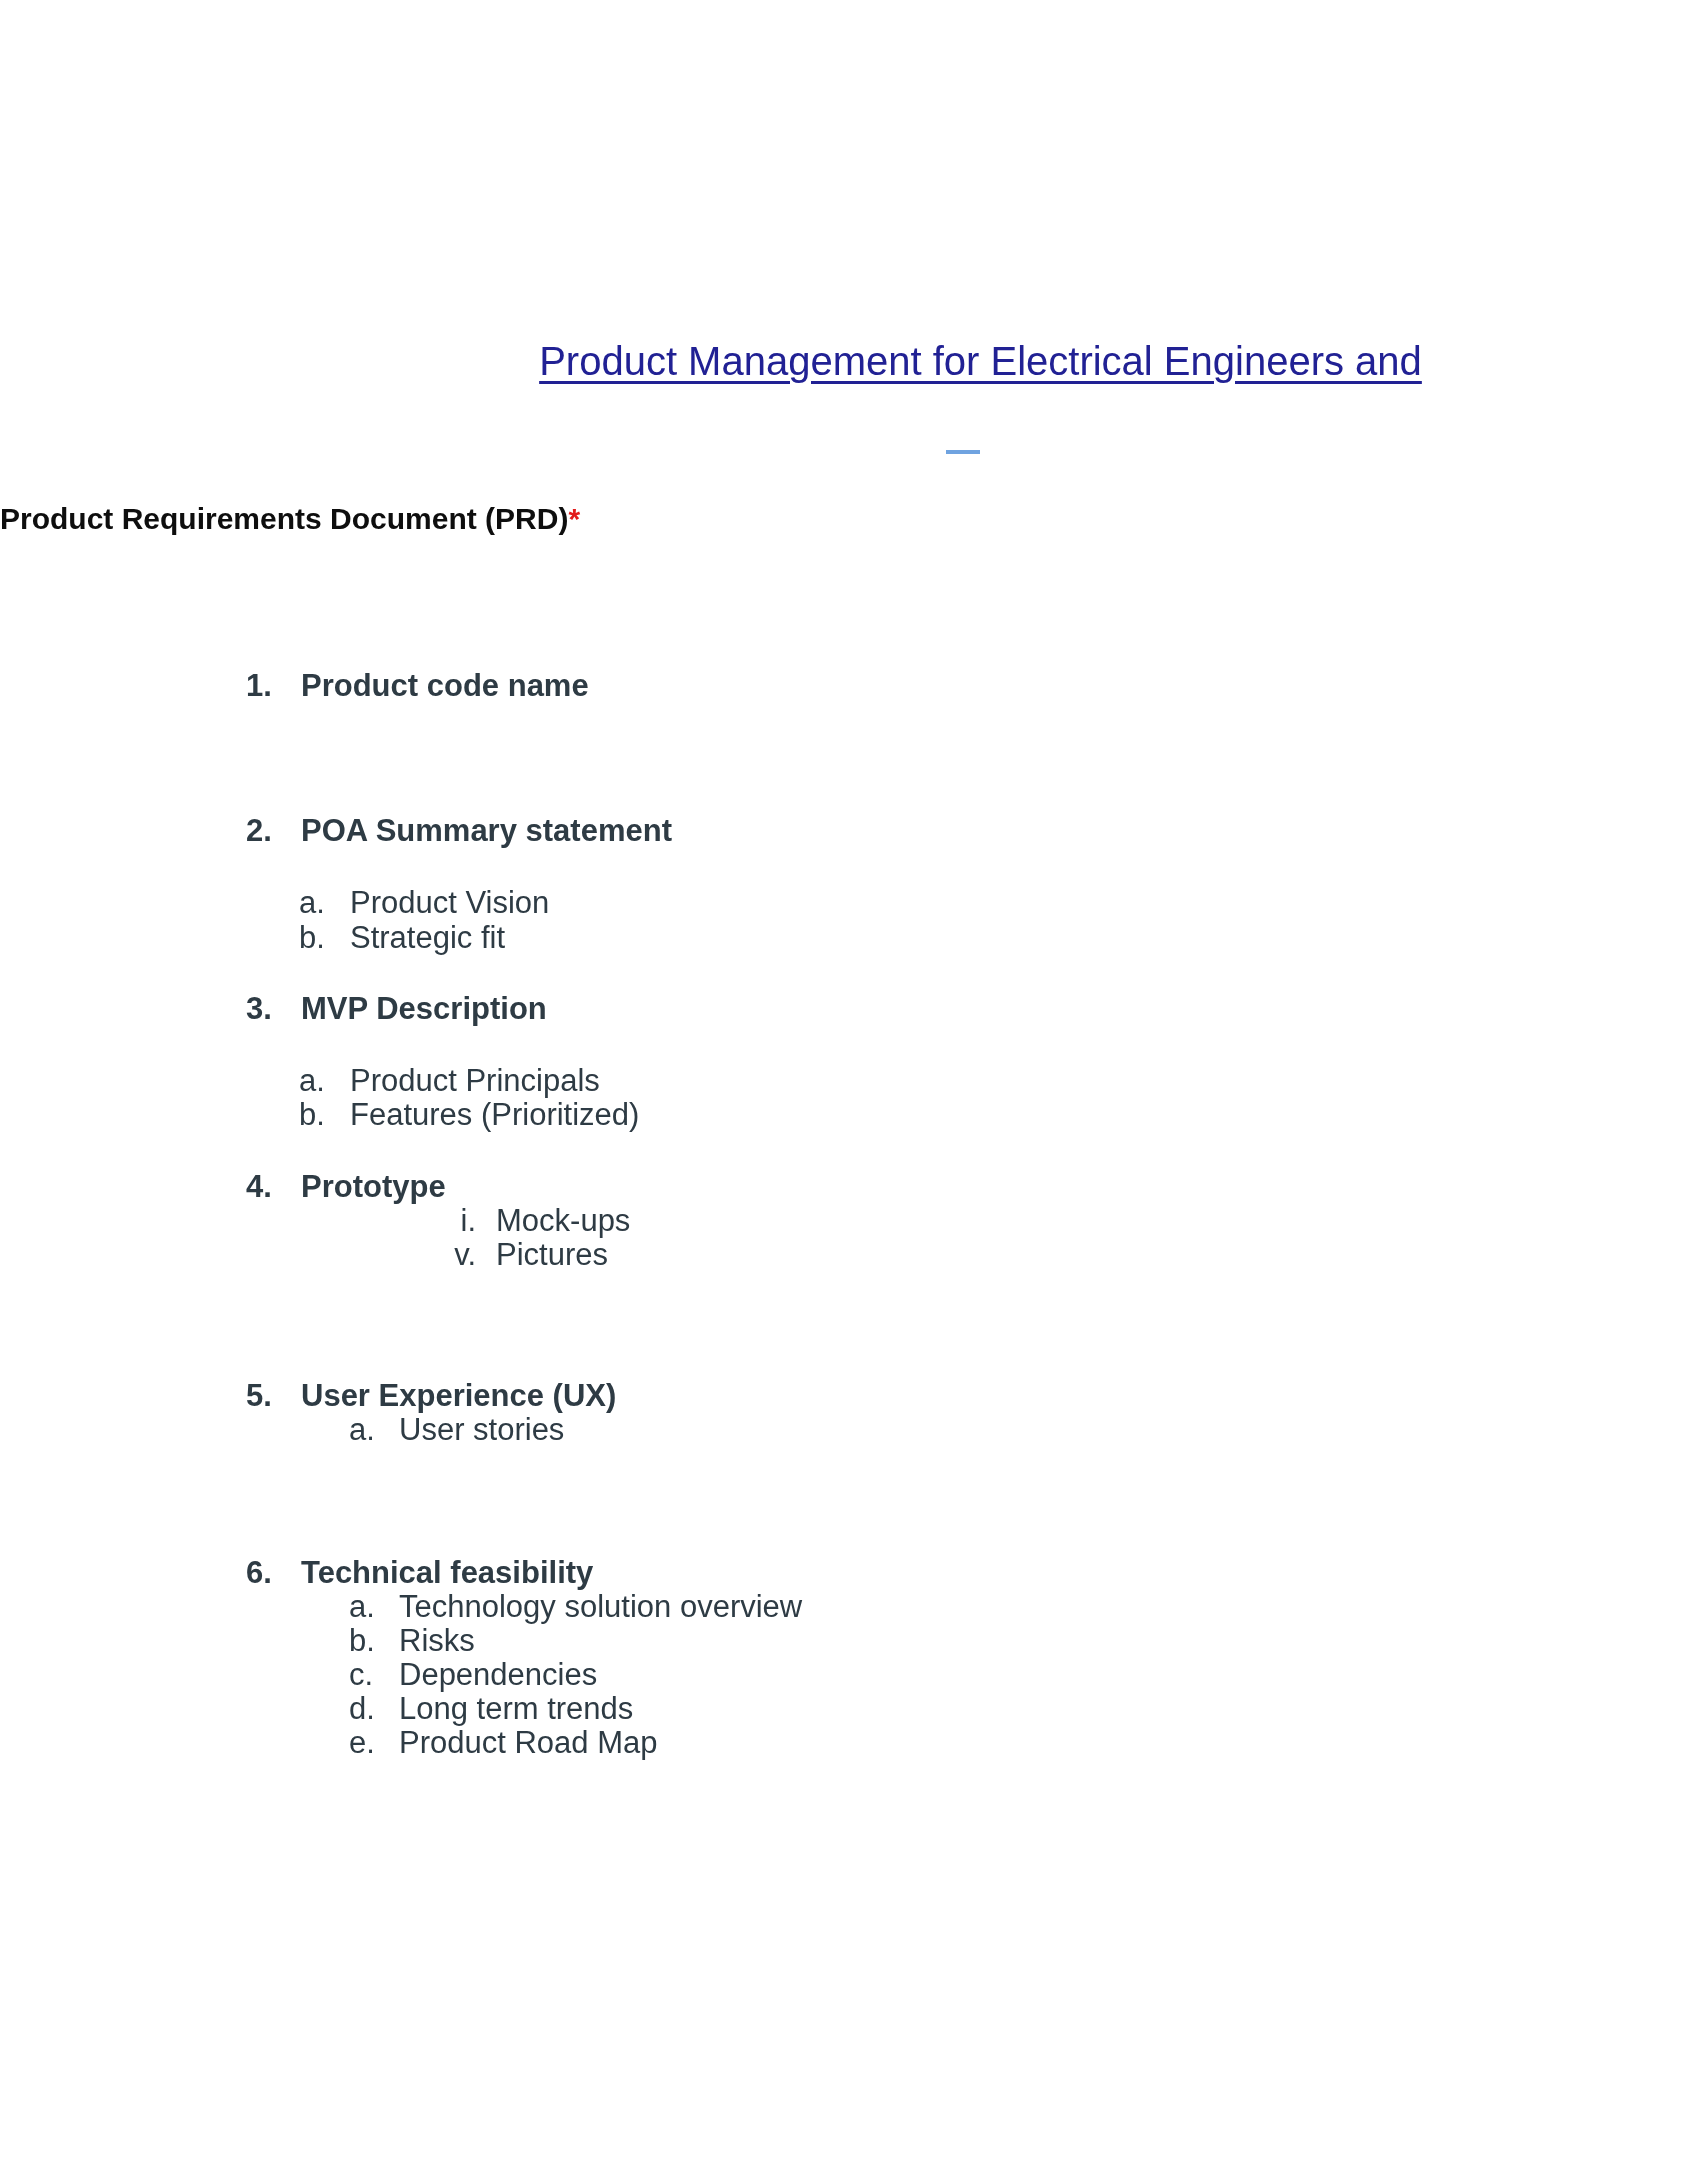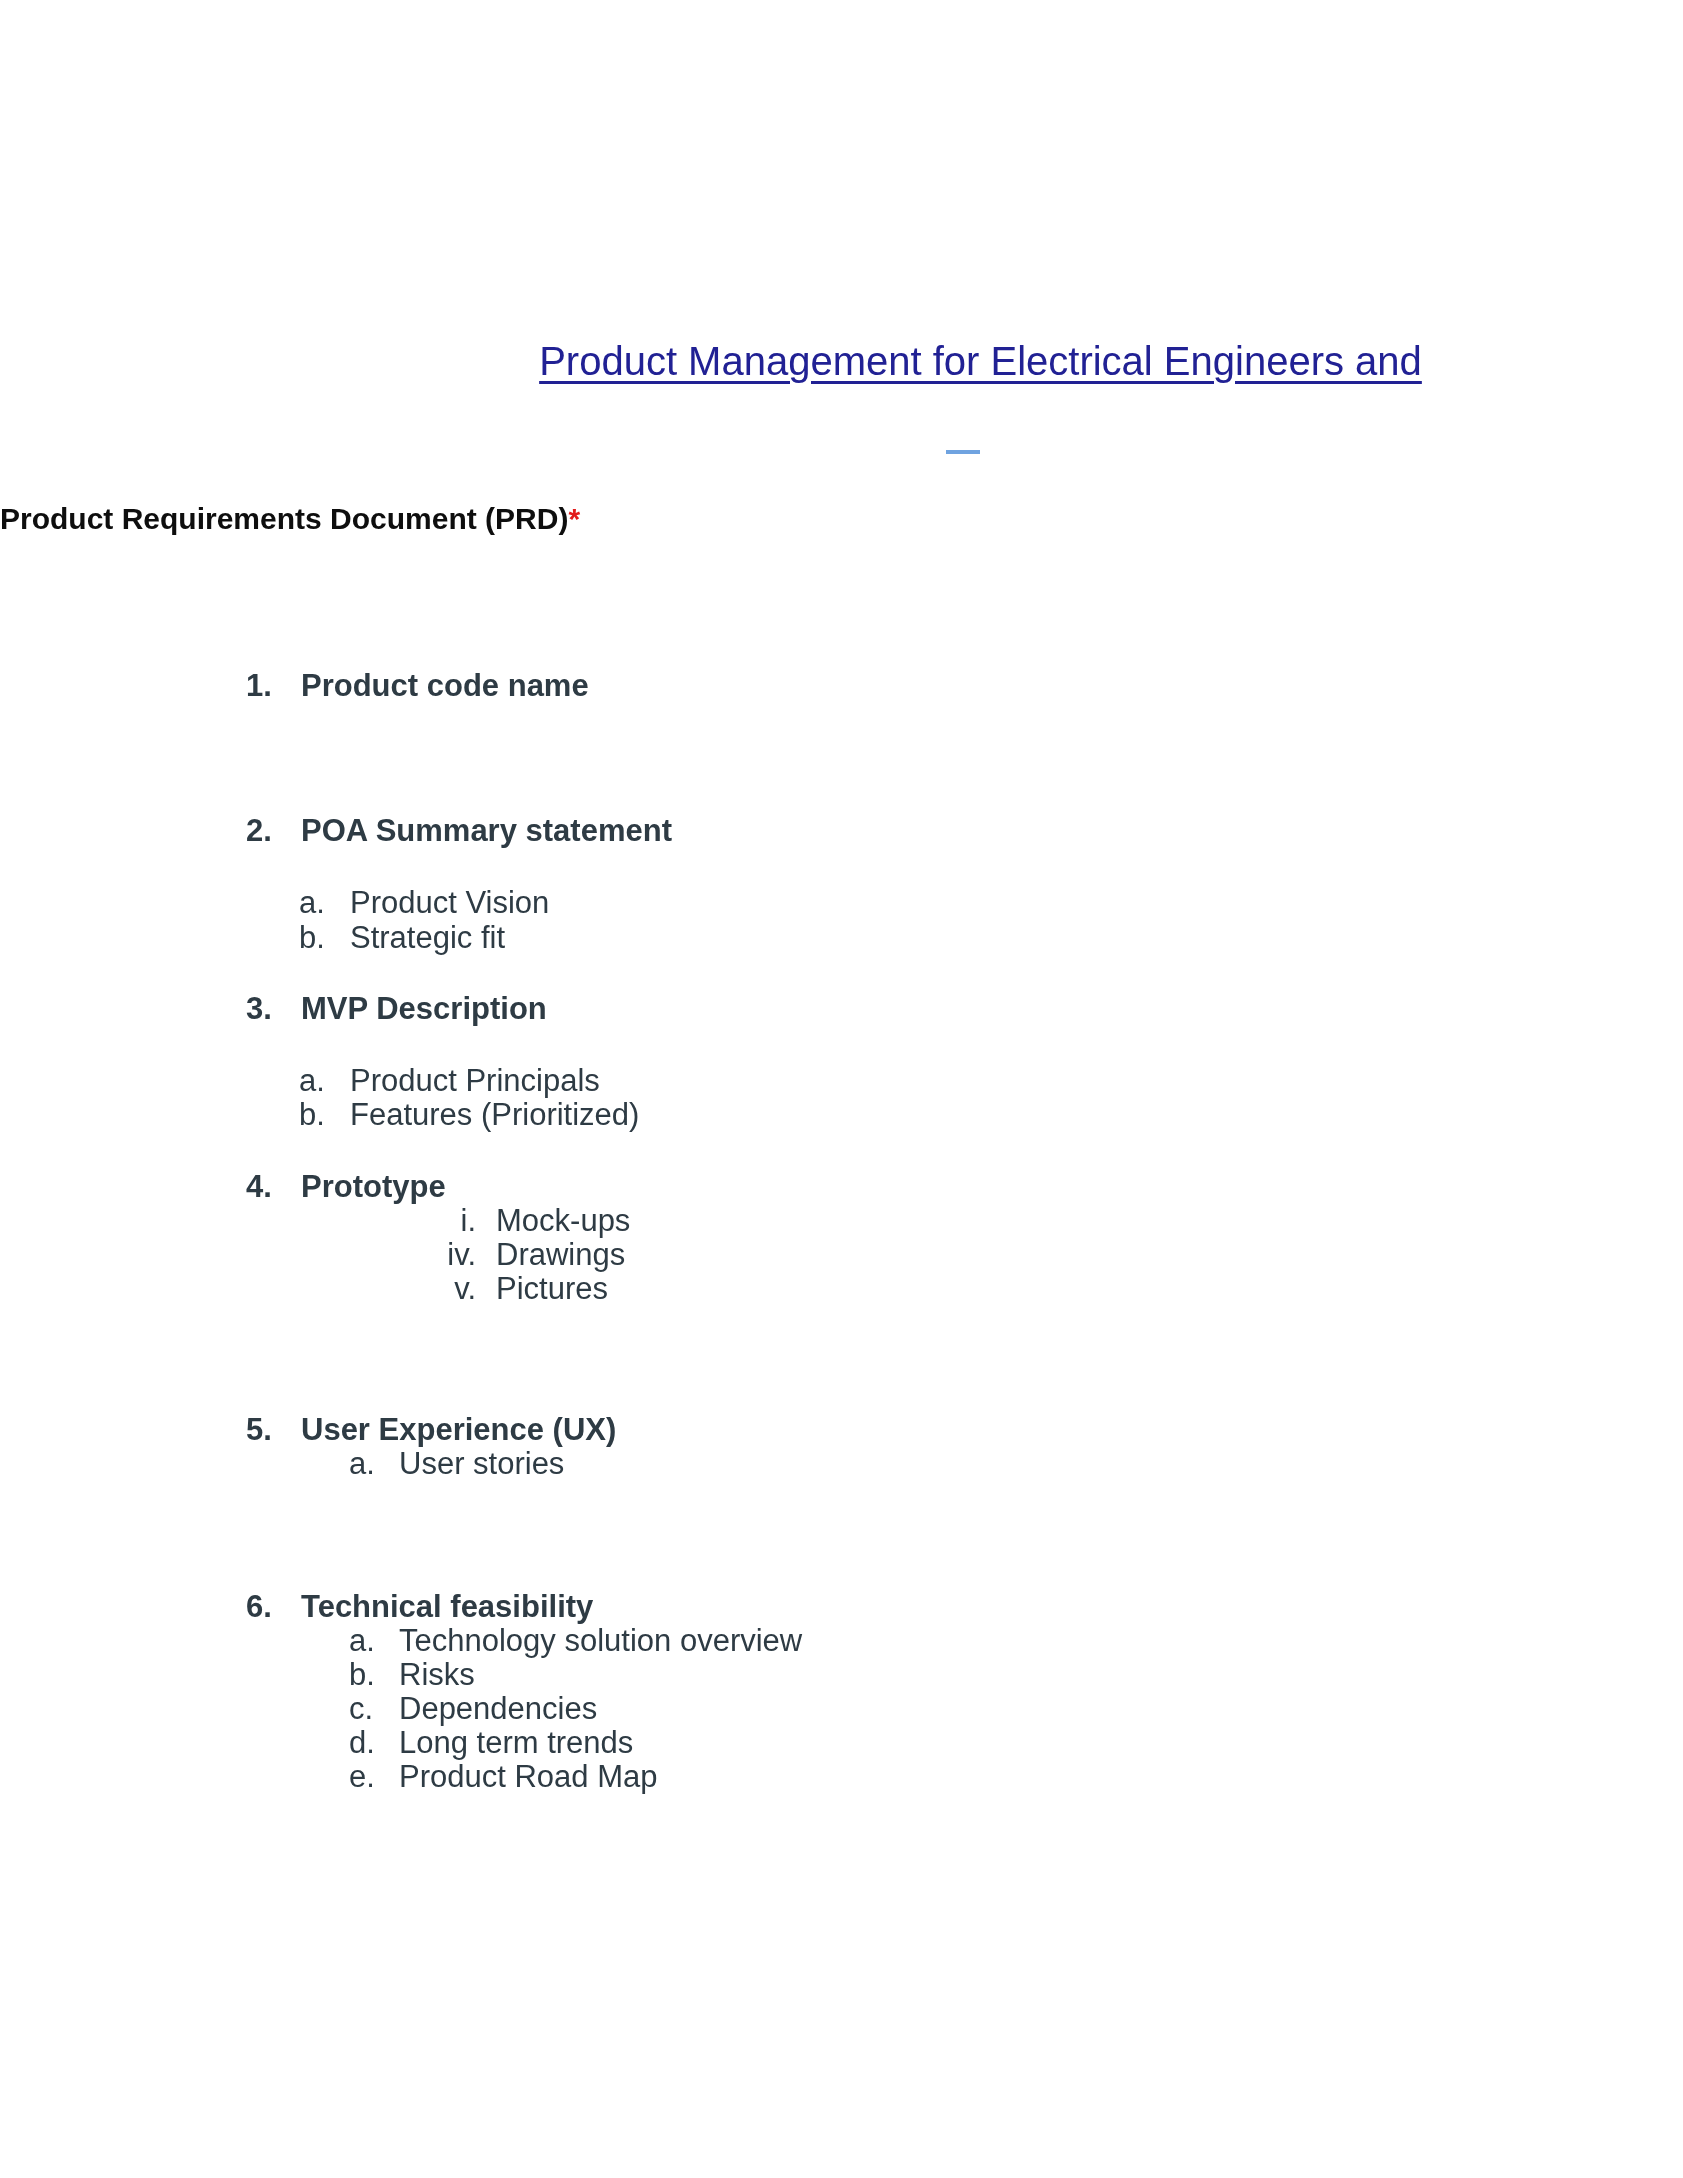--- a/index.html
+++ b/index.html
@@ -153,24 +153,20 @@
 
     <div class="row lvl1" style="margin-top:38px">
       <span class="num">4.</span>
       <span class="lbl">Prototype</span>
     </div>
     <div class="row roman">
       <span class="num">i.</span>
       <span class="lbl">Mock-ups</span>
     </div>
     <div class="row roman">
-      <span class="num">iv.</span>
-      <span class="lbl">Drawings</span>
-    </div>
-    <div class="row roman">
       <span class="num">v.</span>
       <span class="lbl">Pictures</span>
     </div>
 
     <div class="row lvl1" style="margin-top:107px">
       <span class="num">5.</span>
       <span class="lbl">User Experience (UX)</span>
     </div>
     <div class="row sub-deep">
       <span class="num">a.</span>

